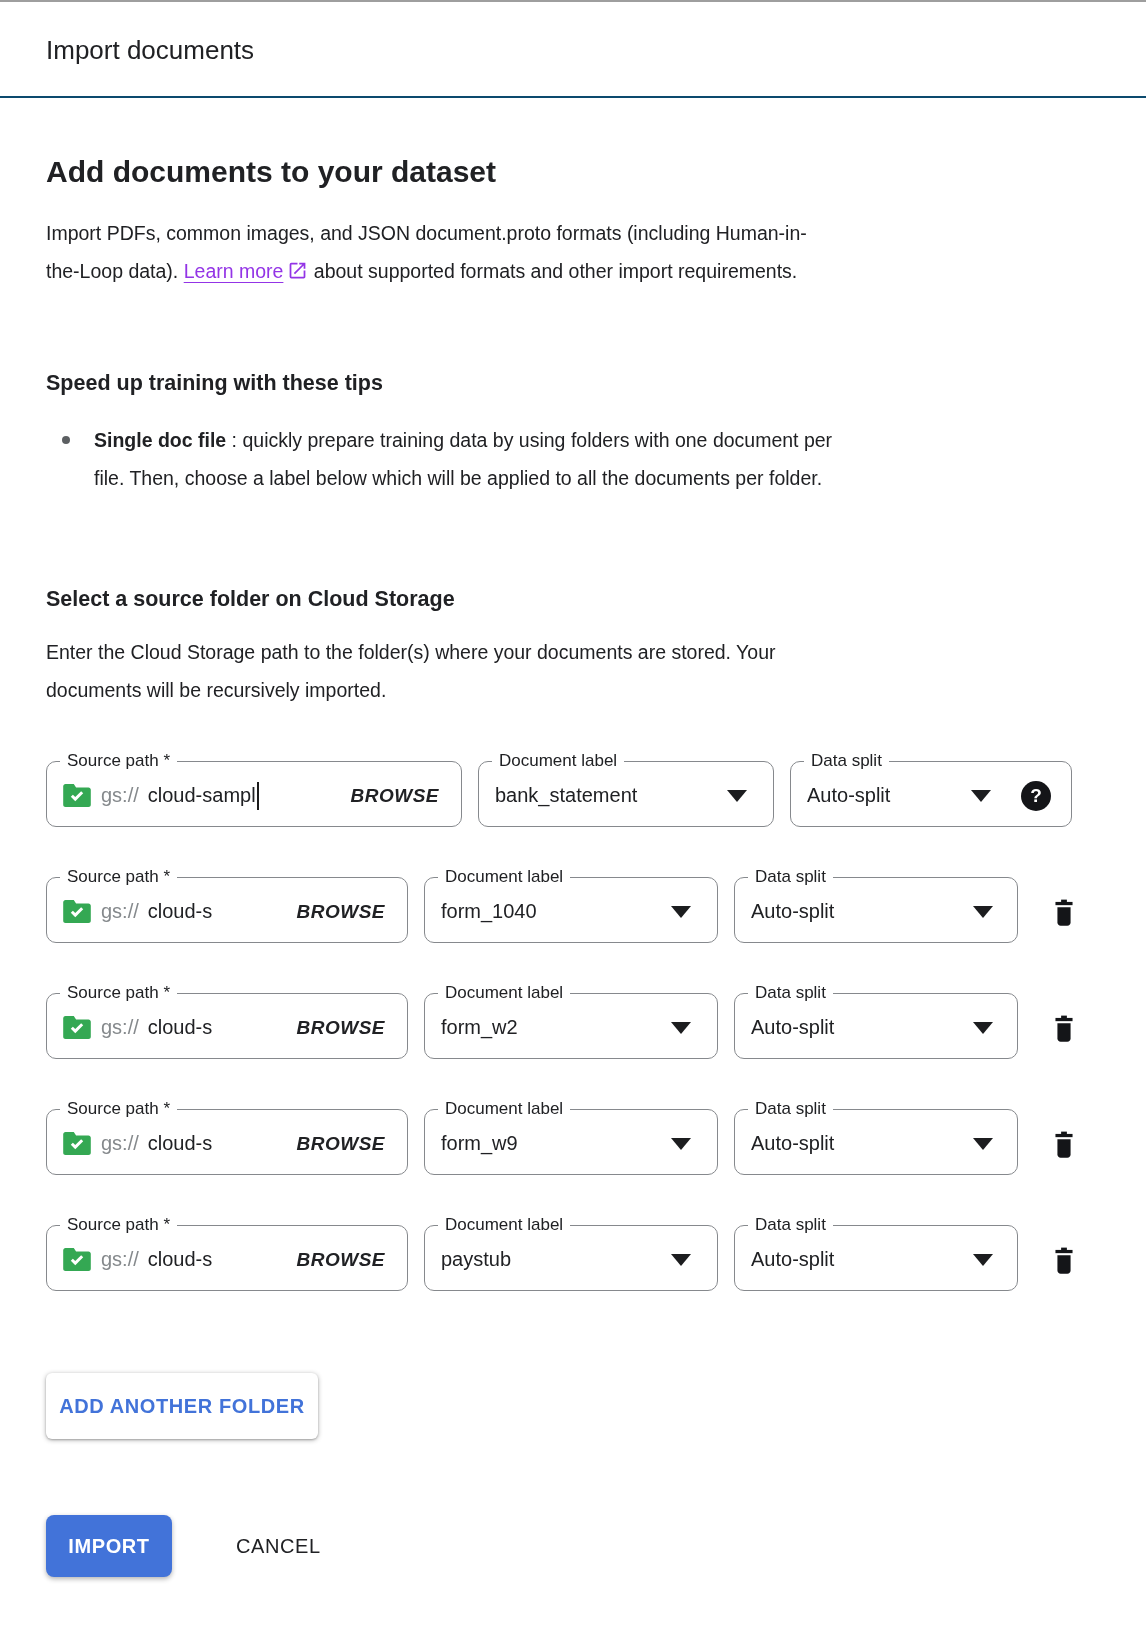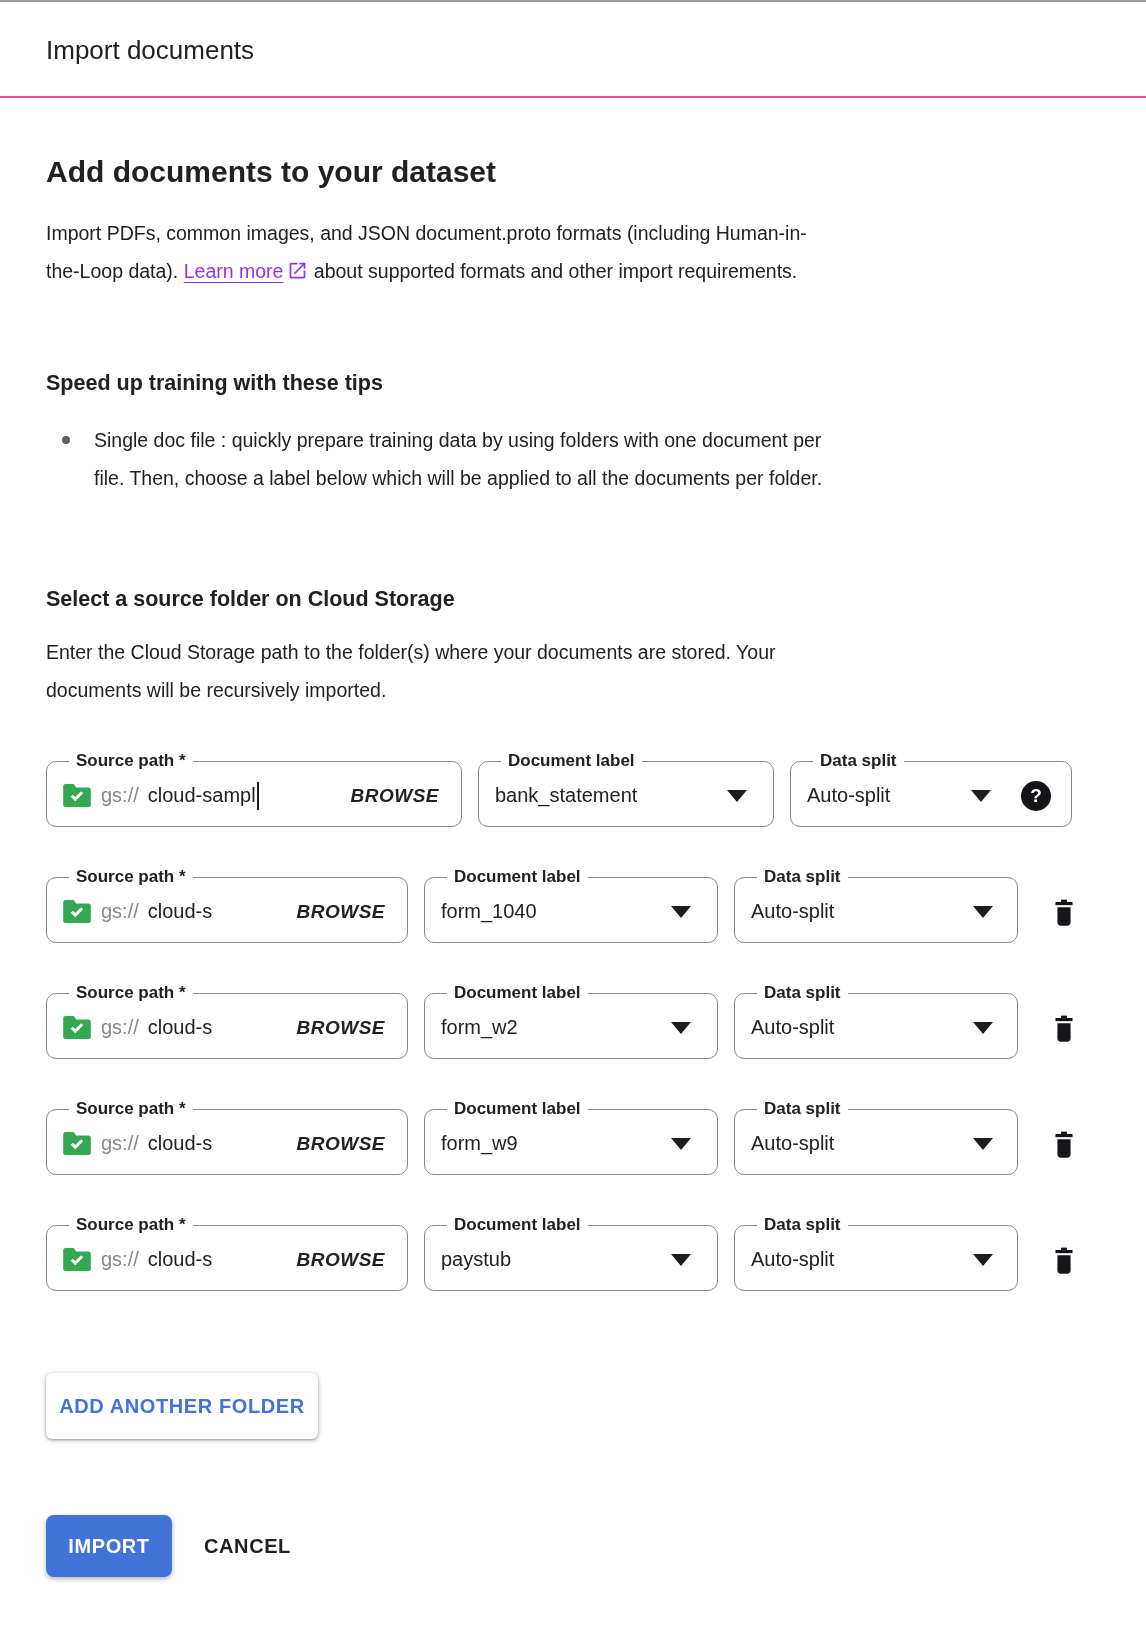--- a/index.html
+++ b/index.html
@@ -13,53 +13,53 @@
   *{box-sizing:border-box;}
   html,body{margin:0;padding:0;}
   body{
     width:1146px;height:1632px;overflow:hidden;background:#fff;
     font-family:"Liberation Sans","DejaVu Sans",sans-serif;color:var(--ink);
   }
   
   .dialog-header{
     padding:30px 24px 28px 46px;
     border-top:2px solid #9e9e9e;
-    border-bottom:2px solid #ec4899;
+    border-bottom:2px solid #0c4a6e;
   }
   .dialog-title{font-size:26px;font-weight:400;line-height:36px;}
   
   .content{padding:0 46px;}
   h1.page-heading{font-size:30px;font-weight:600;margin:54px 0 0 0;line-height:40px;}
   p.intro{font-size:19.5px;line-height:38px;margin:22px 0 0 0;white-space:nowrap;}
   .link{color:var(--link-purple);text-decoration:underline;text-underline-offset:4px;cursor:pointer;}
   .ext-icon{display:inline-block;vertical-align:-3px;margin-left:4px;}
   .ext-icon svg{fill:var(--link-purple);}
   h2.section-heading{font-size:21.5px;font-weight:700;margin:76px 0 0 0;line-height:28px;}
   h2.section-heading.src{margin-top:88px;}
   ul.tips-list{list-style:none;margin:24px 0 0 0;padding:0;}
   ul.tips-list li{
     position:relative;padding-left:48px;font-size:19.5px;line-height:38px;
     margin-bottom:10px;white-space:nowrap;
   }
   ul.tips-list li::before{
     content:"";position:absolute;left:16px;top:15px;width:8px;height:8px;
     border-radius:50%;background:#5c5f62;
   }
-  .b{font-weight:400;}
+  .b{font-weight:700;}
   p.desc{font-size:19.5px;line-height:38px;margin:20px 0 0 0;white-space:nowrap;}
   
   .form-area{margin-top:52px;}
   .form-row{display:flex;align-items:flex-start;margin-bottom:50px;}
   .field{
     position:relative;height:66px;border:1.5px solid var(--field-border);
     border-radius:10px;background:#fff;margin-right:16px;
   }
   .field-label{
-    position:absolute;top:-12px;left:22px;background:#fff;padding:0 7px;
-    font-size:17px;font-weight:700;line-height:22px;white-space:nowrap;
+    position:absolute;top:-12px;left:13px;background:#fff;padding:0 7px;
+    font-size:17px;font-weight:400;line-height:22px;white-space:nowrap;
   }
   .fc{display:flex;align-items:center;height:100%;padding:3px 0 0 16px;}
   .w-path-lg{width:416px;}
   .w-label-lg{width:296px;}
   .w-split-lg{width:282px;}
   .w-path{width:362px;}
   .w-label{width:294px;}
   .w-split{width:284px;}
   .folder-icon{display:inline-flex;margin-right:10px;flex:none;}
   .folder-body{fill:var(--folder-green);}
@@ -96,22 +96,22 @@
     color:var(--accent-blue);font-family:inherit;font-size:20px;font-weight:700;
     letter-spacing:.6px;cursor:pointer;
   }
   .actions{margin-top:76px;display:flex;align-items:center;}
   .import-btn{
     width:126px;height:62px;border:none;border-radius:8px;background:var(--accent-blue);
     box-shadow:0 2px 5px rgba(0,0,0,.3);color:#fff;font-family:inherit;font-size:20px;
     font-weight:700;letter-spacing:.6px;cursor:pointer;
   }
   .cancel-btn{
-    margin-left:32px;background:none;border:none;padding:0;color:var(--ink);
-    font-family:inherit;font-size:20px;font-weight:700;letter-spacing:.6px;cursor:pointer;
+    margin-left:64px;background:none;border:none;padding:0;color:var(--ink);
+    font-family:inherit;font-size:20px;font-weight:400;letter-spacing:.6px;cursor:pointer;
   }
 </style>
 </head>
 <body>
 
 <header class="dialog-header">
   <div class="dialog-title">Import documents</div>
 </header>
 
 <main class="content">

